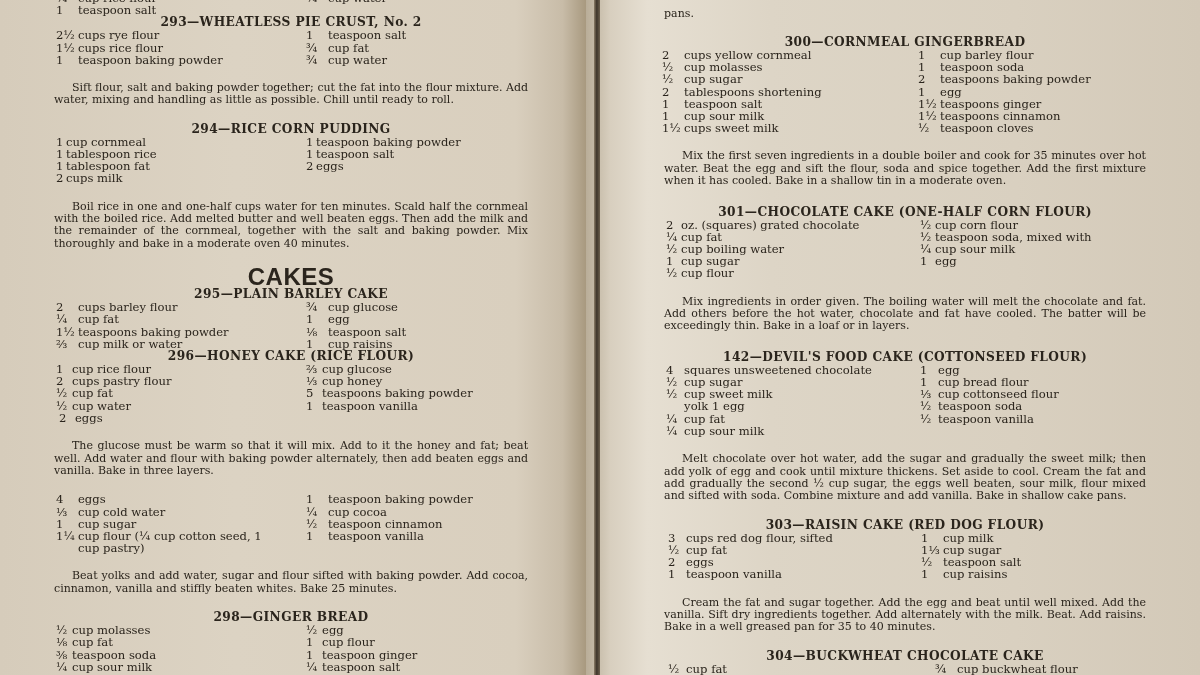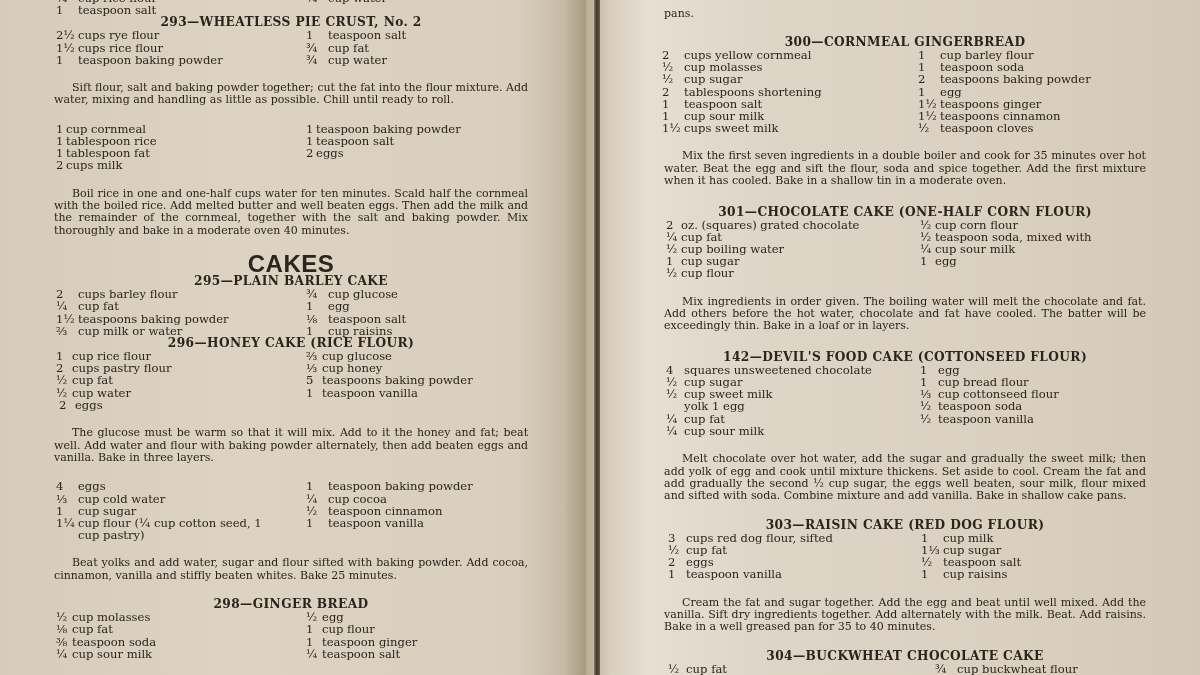--- a/index.html
+++ b/index.html
@@ -102,20 +102,21 @@
             </div>
           <div class="ing">
               <span class="qty">¾</span>
               <span class="desc">cup water</span>
             </div>
         </div>
         <p class="para">Sift flour, salt and baking powder together; cut the fat into the flour mixture. Add water, mixing and handling as little as possible. Chill until ready to roll.</p>
       </div>
 
       <div>
+        <h3 class="recipe-title">294—RICE CORN PUDDING</h3>
         <div class="ingredients" style="padding-left:18px">
           <div class="ing">
               <span class="qty" style="width:10px">1</span>
               <span class="desc">cup cornmeal</span>
             </div>
           <div class="ing">
               <span class="qty" style="width:10px">1</span>
               <span class="desc">teaspoon baking powder</span>
             </div>
           <div class="ing">

